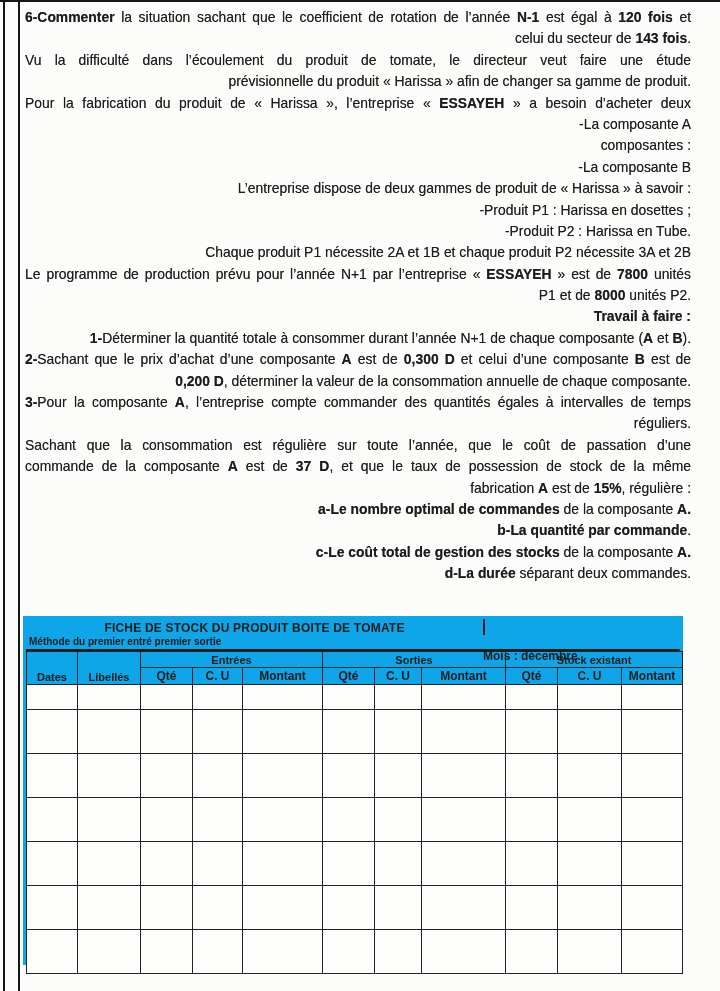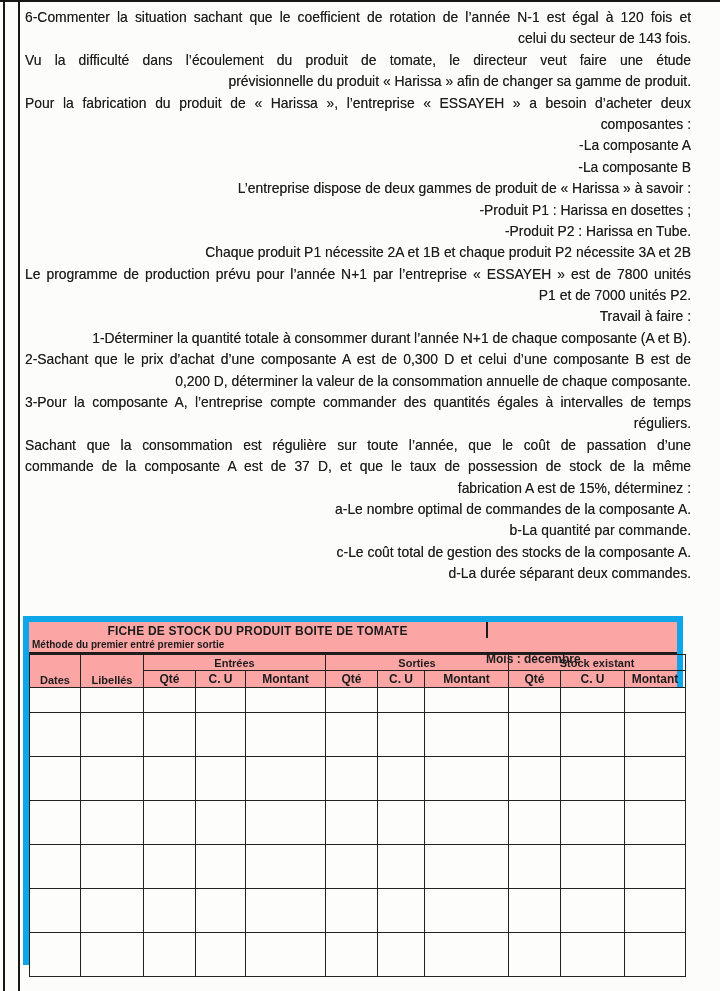--- a/index.html
+++ b/index.html
@@ -29,28 +29,28 @@
     text-align:right;
   }
   .line.j{text-align:justify;text-align-last:justify;}
   .line.heading{
     height:24px;line-height:24px;
     font-family:"DejaVu Sans Mono",monospace;
     font-size:18px;font-weight:bold;
     letter-spacing:-0.2px;
     text-shadow:none;
   }
-  .line b{font-weight:400;margin-top:16px;}
+  .line b{font-weight:700;margin-top:16px;}
 
   
   .tablewrap{
     position:absolute;left:23px;top:616px;width:660px;height:349px;
-    border:6px solid #0ea5e9;
+    border:3px solid #0ea5e9;
     box-sizing:border-box;
-    background:#fca5a5;
+    background:#0ea5e9;
   }
   .cap{position:relative;height:30px;border-bottom:2px solid #1b1b1b;}
   .cap-title{
     position:absolute;left:0;top:1px;width:457px;
     text-align:center;font-weight:bold;font-size:12px;line-height:16px;
     letter-spacing:.2px;white-space:nowrap;
   }
   .cap-mois{
     position:absolute;left:457px;top:1px;right:0;
     text-align:left;font-weight:bold;font-size:12px;line-height:16px;
@@ -84,38 +84,38 @@
   <div class="topline"></div>
   <div class="vline outer"></div>
   <div class="vline inner"></div>
 
   <div class="textblock" id="textblock">
       <div class="line j"><b>6-Commenter</b><span> la situation sachant que le coefficient de rotation de l’année </span><b>N-1</b><span> est égal à </span><b>120 fois</b><span> et</span></div>
       <div class="line"><span>celui du secteur de </span><b>143 fois</b><span>.</span></div>
       <div class="line j"><span>Vu la difficulté dans l’écoulement du produit de tomate, le directeur veut faire une étude</span></div>
       <div class="line"><span>prévisionnelle du produit « Harissa » afin de changer sa gamme de produit.</span></div>
       <div class="line j"><span>Pour la fabrication du produit de « Harissa », l’entreprise « </span><b>ESSAYEH</b><span> » a besoin d’acheter deux</span></div>
+      <div class="line"><span>-La composante A</span></div>
       <div class="line"><span>composantes :</span></div>
-      <div class="line"><span>-La composante A</span></div>
       <div class="line"><span>-La composante B</span></div>
       <div class="line"><span>L’entreprise dispose de deux gammes de produit de « Harissa » à savoir :</span></div>
       <div class="line"><span>-Produit P1 : Harissa en dosettes ;</span></div>
       <div class="line"><span>-Produit P2 : Harissa en Tube.</span></div>
       <div class="line"><span>Chaque produit P1 nécessite 2A et 1B et chaque produit P2 nécessite 3A et 2B</span></div>
       <div class="line j"><span>Le programme de production prévu pour l’année N+1 par l’entreprise « </span><b>ESSAYEH</b><span> » est de </span><b>7800</b><span> unités</span></div>
-      <div class="line"><span>P1 et de </span><b>7000</b><span> unités P2.</span></div>
+      <div class="line"><span>P1 et de </span><b>8000</b><span> unités P2.</span></div>
       <div class="line"><b>Travail à faire :</b></div>
       <div class="line"><b>1-</b><span>Déterminer la quantité totale à consommer durant l’année N+1 de chaque composante (</span><b>A</b><span> et </span><b>B</b><span>).</span></div>
       <div class="line j"><b>2-</b><span>Sachant que le prix d’achat d’une composante </span><b>A</b><span> est de </span><b>0,300 D</b><span> et celui d’une composante </span><b>B</b><span> est de</span></div>
       <div class="line"><b>0,200 D</b><span>, déterminer la valeur de la consommation annuelle de chaque composante.</span></div>
       <div class="line j"><b>3-</b><span>Pour la composante </span><b>A</b><span>, l’entreprise compte commander des quantités égales à intervalles de temps</span></div>
       <div class="line"><span>réguliers.</span></div>
       <div class="line j"><span>Sachant que la consommation est régulière sur toute l’année, que le coût de passation d’une</span></div>
       <div class="line j"><span>commande de la composante </span><b>A</b><span> est de </span><b>37 D</b><span>, et que le taux de possession de stock de la même</span></div>
-      <div class="line"><span>fabrication </span><b>A</b><span> est de </span><b>15%</b><span>, déterminez :</span></div>
+      <div class="line"><span>fabrication </span><b>A</b><span> est de </span><b>15%</b><span>, régulière :</span></div>
       <div class="line"><b>a-Le nombre optimal de commandes</b><span> de la composante </span><b>A.</b></div>
       <div class="line"><b>b-La quantité par commande</b><span>.</span></div>
       <div class="line"><b>c-Le coût total de gestion des stocks</b><span> de la composante </span><b>A.</b></div>
       <div class="line"><b>d-La durée</b><span> séparant deux commandes.</span></div>
     </div>
 
   <div class="tablewrap">
     <div class="cap">
       <div class="cap-title">FICHE DE STOCK DU PRODUIT BOITE DE TOMATE</div>
       <div class="mois-divider"></div>

